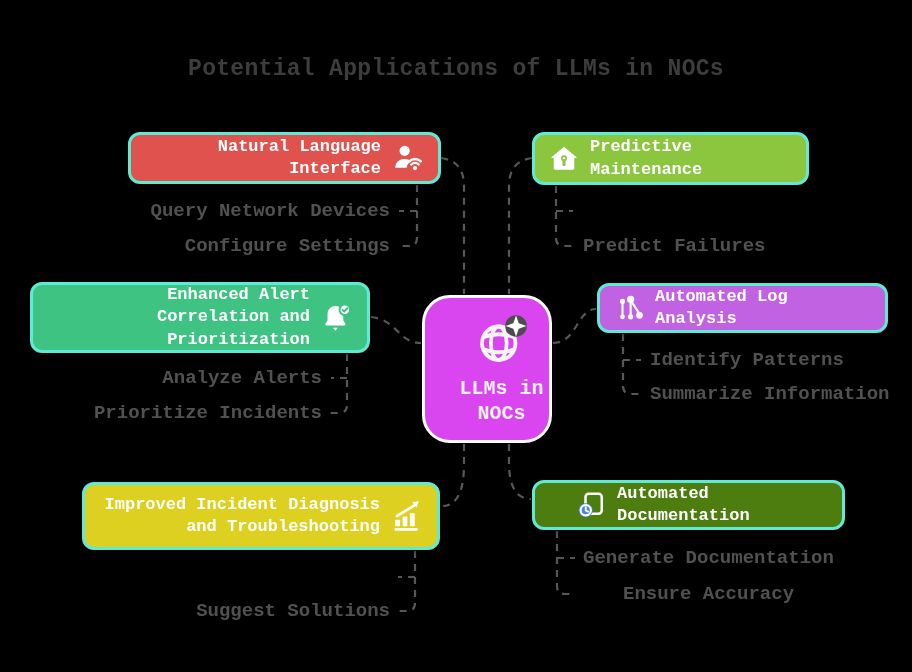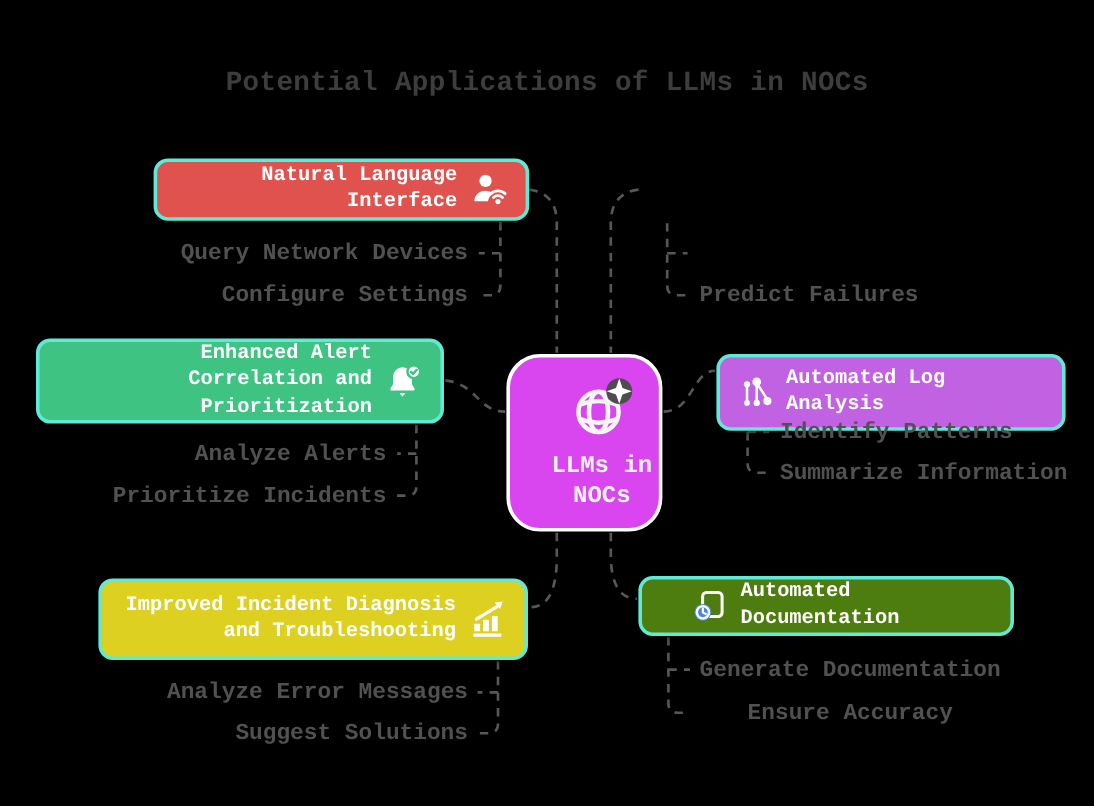--- a/index.html
+++ b/index.html
@@ -12,21 +12,21 @@
         display:flex;align-items:center;gap:10px;padding:0 13px;color:#fff;
         font-size:17px;font-weight:600;line-height:1.32;
         box-shadow:0 2px 5px rgba(0,0,0,.4);}
   .node .lbl{display:block;}
   .box-left{justify-content:flex-end;text-align:right;}
   .box-right{justify-content:flex-start;text-align:left;}
   .ic{flex:0 0 auto;display:flex;align-items:center;}
   #b0{left:128px;top:132px;width:313px;height:52px;}
   #b1{left:532px;top:132px;width:277px;height:53px;}
   #b2{left:30px; top:282px;width:340px;height:71px;}
-  #b3{left:597px;top:283px;width:291px;height:64px;margin-top:12px;}
+  #b3{left:597px;top:283px;width:291px;height:50px;}
   #b4{left:82px; top:482px;width:358px;height:68px;}
   #b5{left:532px;top:480px;width:313px;height:50px;}
   .center{position:absolute;left:422px;top:295px;width:130px;height:148px;box-sizing:border-box;
           border:3px solid #fff;border-radius:28px;display:flex;flex-direction:column;
           align-items:center;justify-content:center;gap:9px;}
   .center-text{display:flex;flex-direction:column;text-align:center;color:#F2F2F2;
                font-size:20px;font-weight:600;line-height:25px;}
   .sub{position:absolute;font-size:19px;font-weight:600;color:#515151;
        line-height:22px;white-space:nowrap;}
   .sub-l{text-align:right;}
@@ -77,20 +77,31 @@
           <circle cx="17.6" cy="20" r="1.7"></circle>
         </g>
         <g stroke="#fff" stroke-width="1.9" fill="none" stroke-linecap="round">
           <path d="M14.6 17.2a4.3 4.3 0 0 1 6 0"></path>
           <path d="M12.9 14.7a6.8 6.8 0 0 1 9.4 0"></path>
         </g>
       </svg>
     </span>
   </div>
 
+  <div class="node box-right" id="b1" style="background-color: rgb(139, 198, 62); --box-color: #8BC63E;">
+    <span class="ic">
+      <svg width="32" height="30" viewBox="0 0 24 24">
+        <path fill="#fff" d="M12 2.2 22.5 11h-2.3v8.6a.9.9 0 0 1-.9.9H4.7a.9.9 0 0 1-.9-.9V11H1.5z"></path>
+        <circle cx="12" cy="11.3" r="2.4" fill="var(--box-color)"></circle>
+        <circle cx="12" cy="11.3" r="1" fill="#fff"></circle>
+        <rect x="10.8" y="12.4" width="2.4" height="5.2" rx="0.6" fill="var(--box-color)"></rect>
+      </svg>
+    </span>
+    <span class="lbl">Predictive Maintenance</span>
+  </div>
 
   <div class="node box-left" id="b2" style="background-color: rgb(62, 195, 131); --box-color: #3EC383;">
     <span class="lbl">Enhanced Alert Correlation and Prioritization</span>
     <span class="ic">
       <svg width="34" height="32" viewBox="0 0 24 24">
         <path fill="#fff" d="M10.8 3a5.9 5.9 0 0 0-5.9 5.9v4.8l-1.6 2.6c-.3.6.1 1.3.8 1.3h13.4c.7 0 1.1-.7.8-1.3l-1.6-2.6V8.9A5.9 5.9 0 0 0 10.8 3z"></path>
         <path fill="#fff" d="M9 19.3h3.6l-1.8 2.2z"></path>
         <circle cx="17.9" cy="5.8" r="4" fill="#fff" stroke="var(--box-color)" stroke-width="1.5"></circle>
         <path d="M16.1 5.9l1.3 1.3 2.3-2.5" stroke="var(--box-color)" stroke-width="1.5" fill="none" stroke-linecap="round" stroke-linejoin="round"></path>
       </svg>
@@ -164,18 +175,17 @@
     </div>
   </div>
 
   <span class="sub sub-l" id="s00">Query Network Devices</span>
   <span class="sub sub-l" id="s01">Configure Settings</span>
   <span class="sub" id="s11">Predict Failures</span>
   <span class="sub sub-l" id="s20">Analyze Alerts</span>
   <span class="sub sub-l" id="s21">Prioritize Incidents</span>
   <span class="sub" id="s30">Identify Patterns</span>
   <span class="sub" id="s31">Summarize Information</span>
-  <span class="sub sub-l" id="s40">Analyze Error Messages</span>
   <span class="sub sub-l" id="s41">Suggest Solutions</span>
   <span class="sub" id="s50">Generate Documentation</span>
   <span class="sub" id="s51">Ensure Accuracy</span>
 
 </div>
 
 </body></html>

